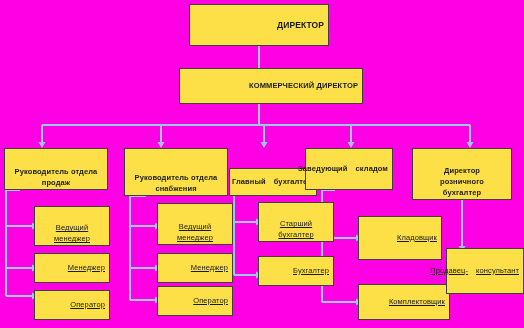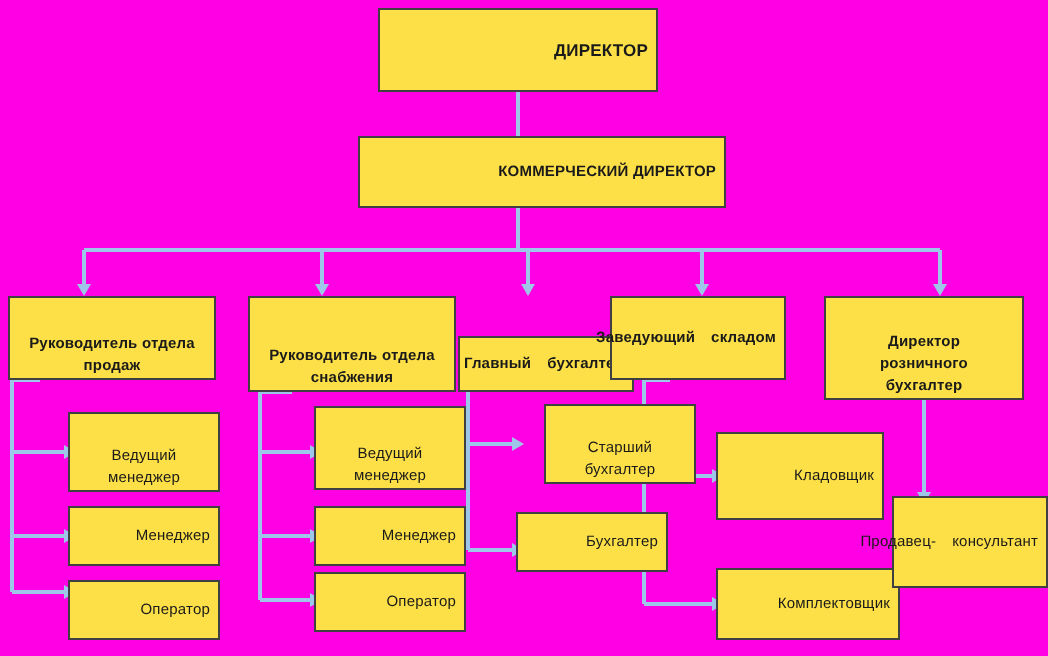--- a/index.html
+++ b/index.html
@@ -24,21 +24,21 @@
     text-align:center;
     color:#1A1A1A;
     line-height:1.45;
     letter-spacing:0.1px;
     z-index:3;
   }
   .node span{display:block;padding:0 4px;}
   .lvl0{font-size:8.5px;font-weight:bold;}
   .lvl1{font-size:7.5px;font-weight:bold;}
   .lvl2{font-size:7.5px;font-weight:bold;}
-  .lvl3{font-size:7.5px;}
+  .lvl3{font-size:7.5px;text-decoration:underline;}
   svg.links{position:absolute;left:0;top:0;width:524px;height:328px;z-index:1;pointer-events:none;}
 </style>
 </head>
 <body>
 
 <div id="chart">
 
   <svg class="links" viewBox="0 0 524 328">
     <g stroke="#9EC6E8" stroke-width="1.6" fill="none" shape-rendering="crispEdges">
 
@@ -166,21 +166,21 @@
     <span>Ведущий</span>
     <span>менеджер</span>
   </div>
   <div class="node lvl3" style="left:157px;top:253px;width:76px;height:30px;">
     <span>Менеджер</span>
   </div>
   <div class="node lvl3" style="left:157px;top:286px;width:76px;height:30px;">
     <span>Оператор</span>
   </div>
 
-  <div class="node lvl3" style="left:272px;top:202px;width:76px;height:40px;flex-direction:column;">
+  <div class="node lvl3" style="left:258px;top:202px;width:76px;height:40px;flex-direction:column;">
     <span>Старший</span>
     <span>бухгалтер</span>
   </div>
   <div class="node lvl3" style="left:258px;top:256px;width:76px;height:30px;">
     <span>Бухгалтер</span>
   </div>
 
   <div class="node lvl3" style="left:358px;top:284px;width:92px;height:36px;">
     <span>Комплектовщик</span>
   </div>

